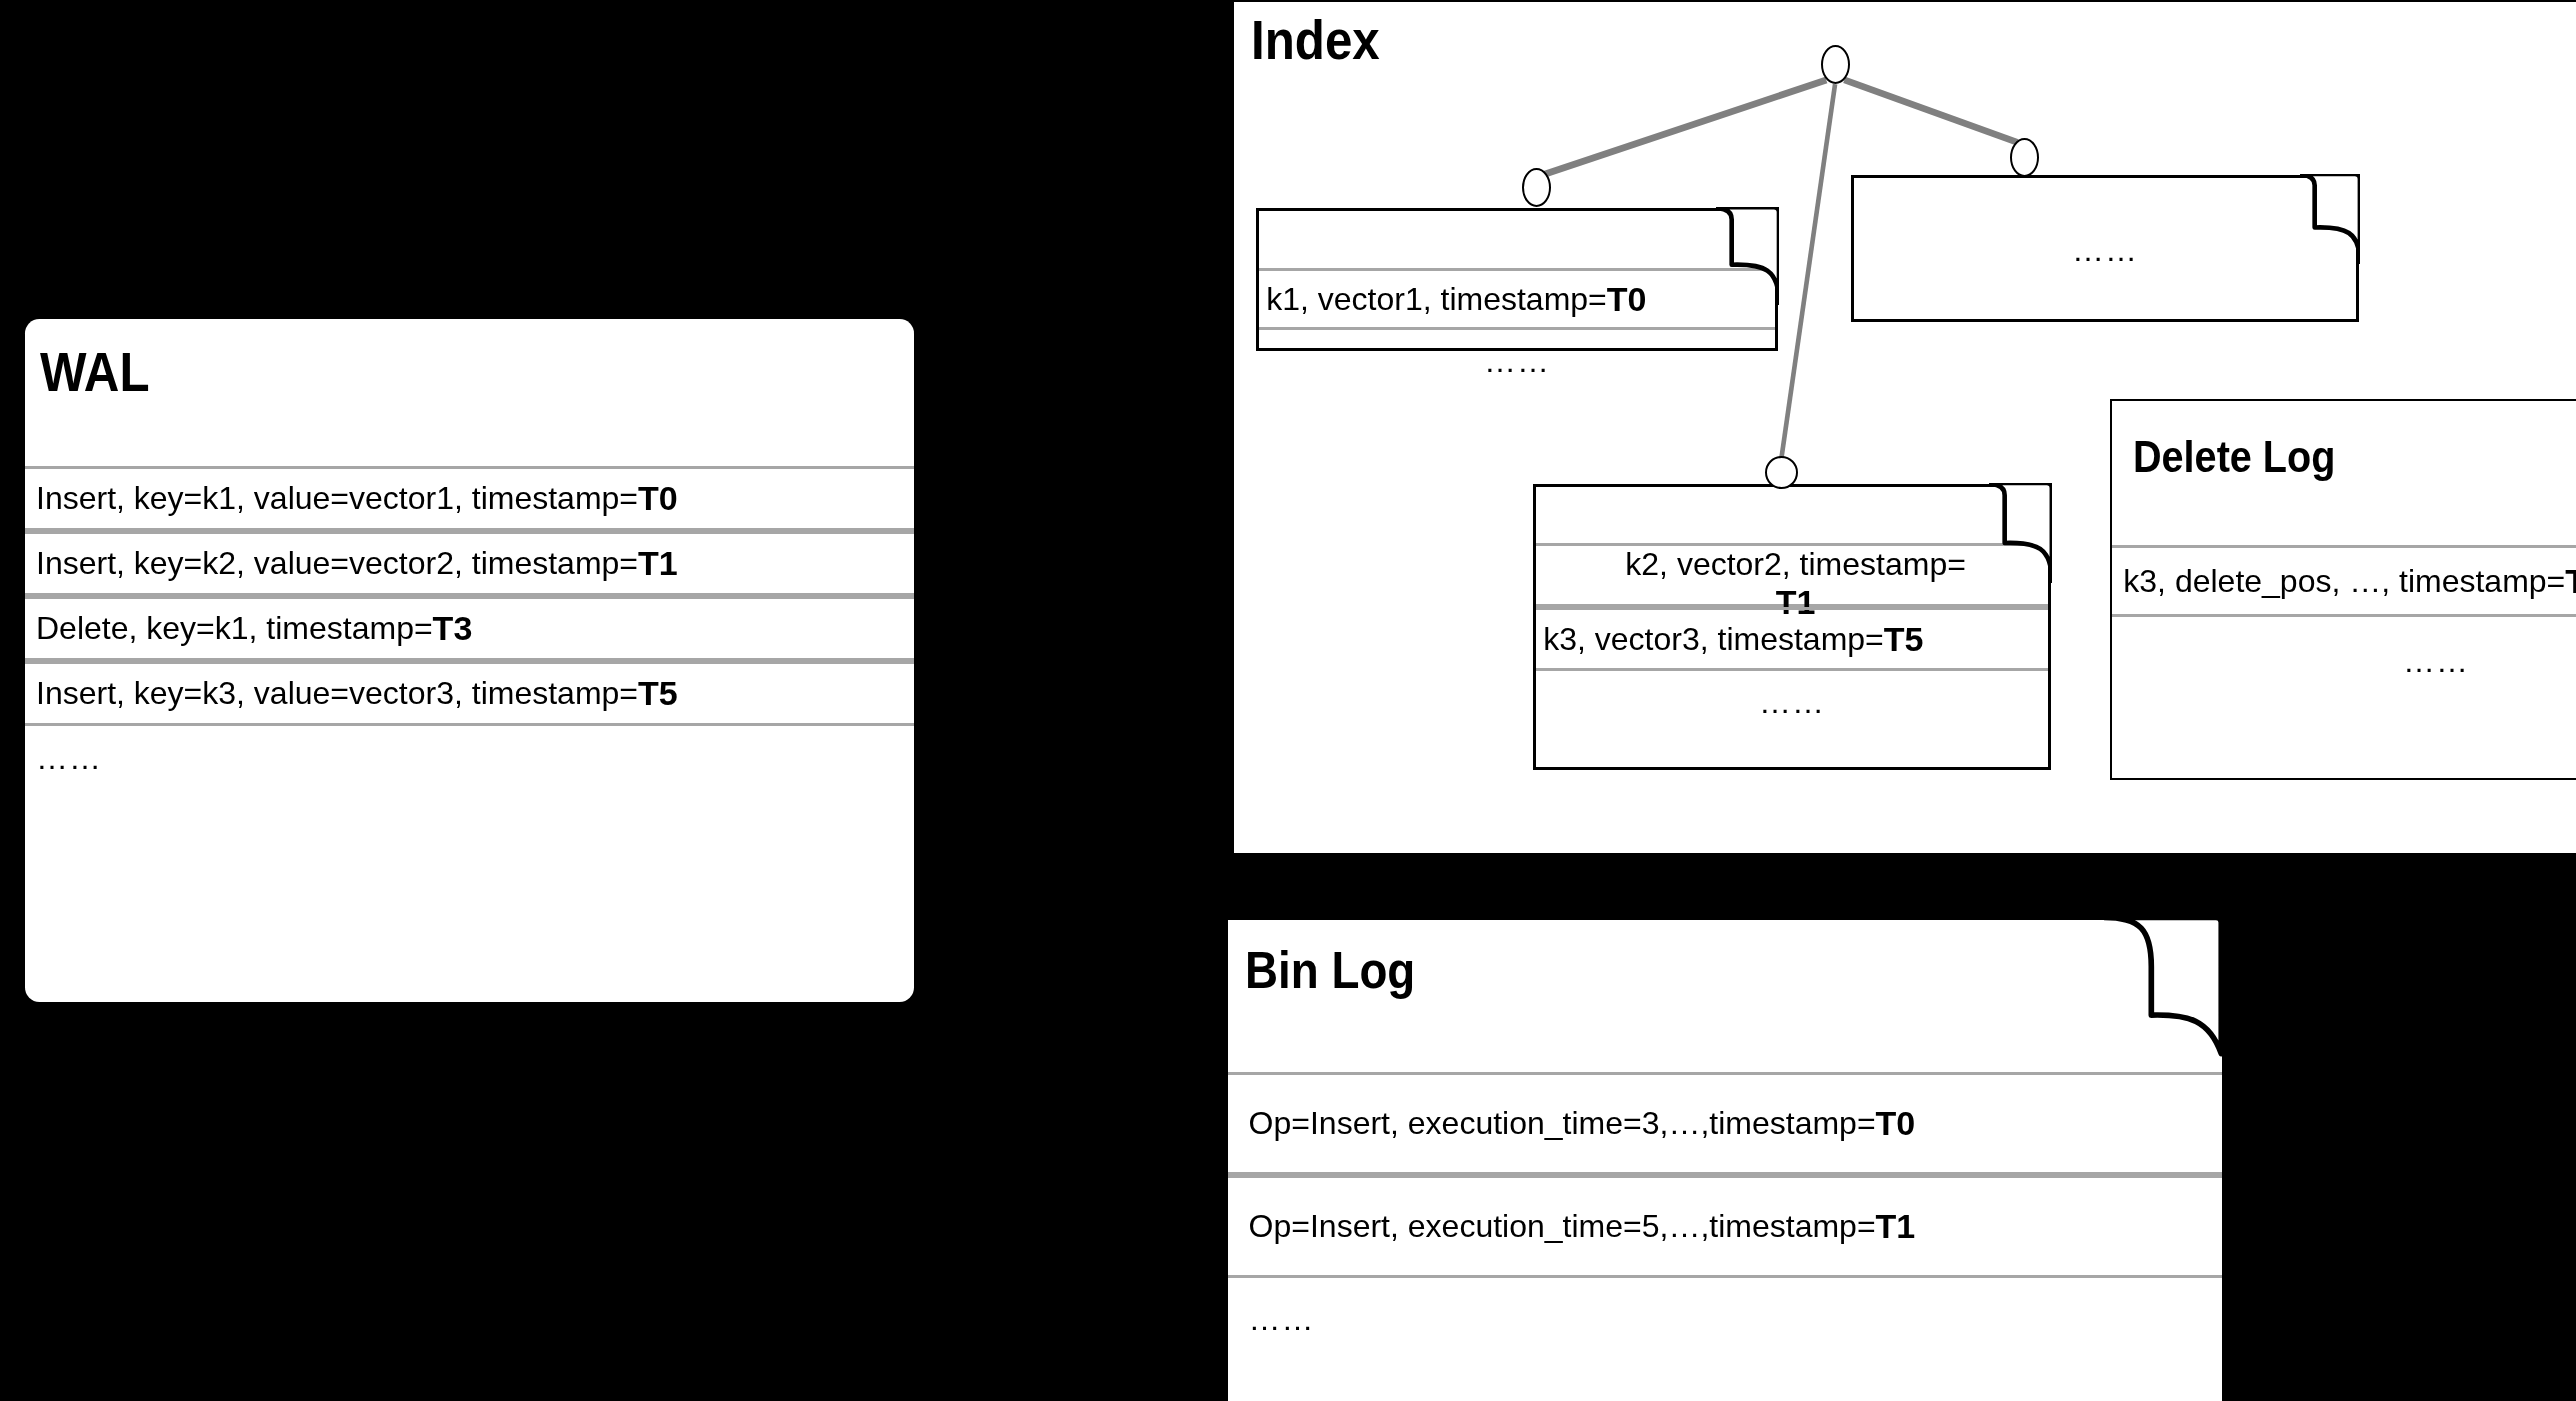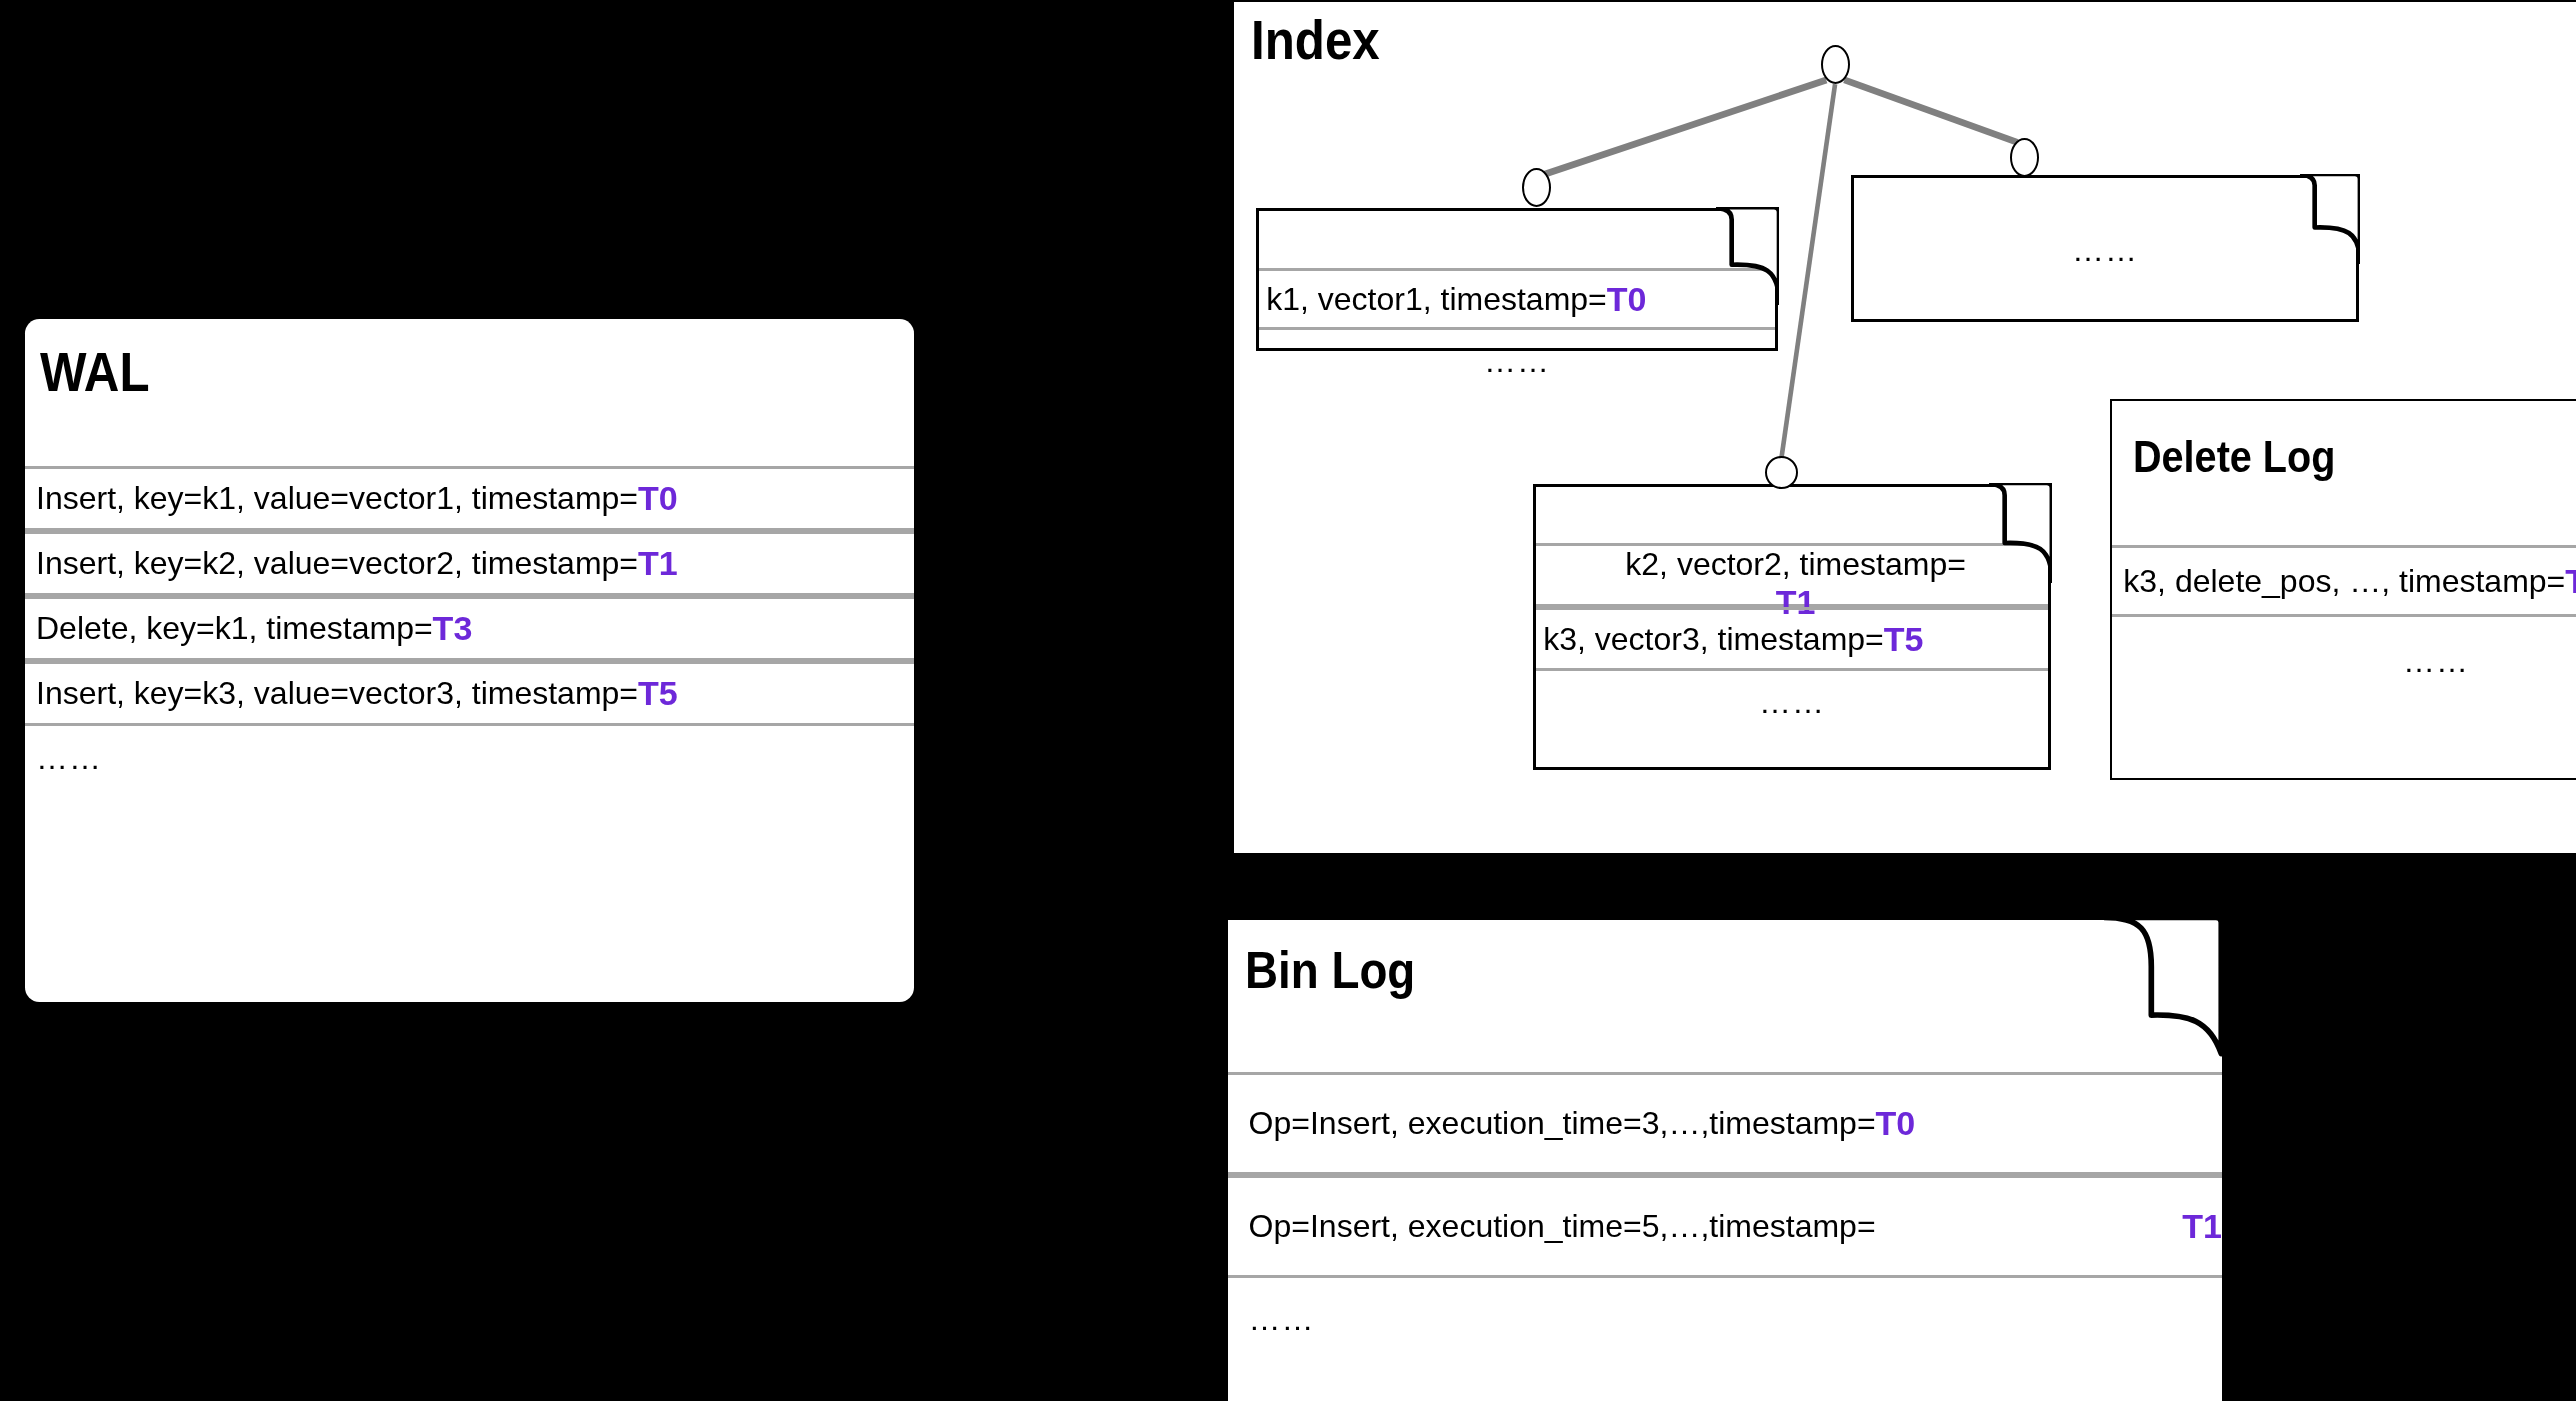--- a/index.html
+++ b/index.html
@@ -65,21 +65,21 @@
     position: relative;
     box-sizing: border-box;
     display: flex;
     align-items: center;
     color: #000000;
     white-space: nowrap;
   }
   .sep-both { border-top: 3.6px solid #a6a6a6; border-bottom: 3.6px solid #a6a6a6; }
   .row .txt { display: inline-block; }
   .ts {
-    color: #6d28d9;
+    color: #000000;
     font-weight: bold;
   }
   .ellip {
     letter-spacing: 1px;
   }
 
   
   #tree-svg {
     position: absolute;
     left: 0;
@@ -207,21 +207,21 @@
   </div>
 
   <div class="panel" style="left:1228px; top:920px; width:994px; height:482px;">
     <div class="title" style="left:16.5px; top:19.6px; font-size:52px;">Bin Log</div>
 
     <div class="rowlist" style="top:152px;">
       <div class="row sep-both" style="height:103px; padding-left:20.6px; font-size:32px;">
         <span class="txt">Op=Insert, execution_time=3,…,timestamp=</span>
           <span class="ts" style="font-size:34px;">T0</span>
       </div>
-      <div class="row sep-both" style="height:103px; padding-left:20.6px; font-size:32px;justify-content:space-between;">
+      <div class="row sep-both" style="height:103px; padding-left:20.6px; font-size:32px;">
         <span class="txt">Op=Insert, execution_time=5,…,timestamp=</span>
           <span class="ts" style="font-size:34px;">T1</span>
       </div>
       <div class="row" style="height:82px; padding-left:20.6px; font-size:32px;">
         <span class="txt ellip">……</span>
       </div>
     </div>
 
     <div class="fold" style="left:876px; top:-2.6px; width:126px; height:155px;">
       <svg width="126" height="155" viewBox="0 0 245 300">

